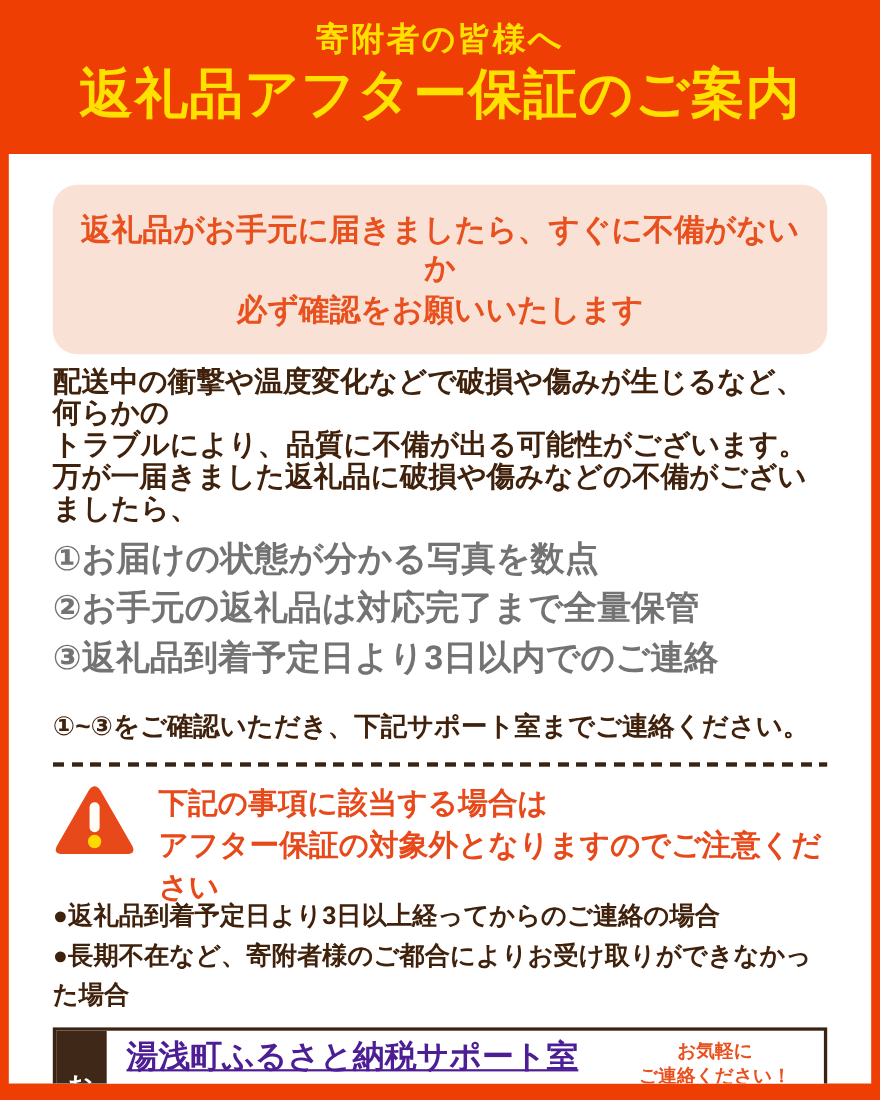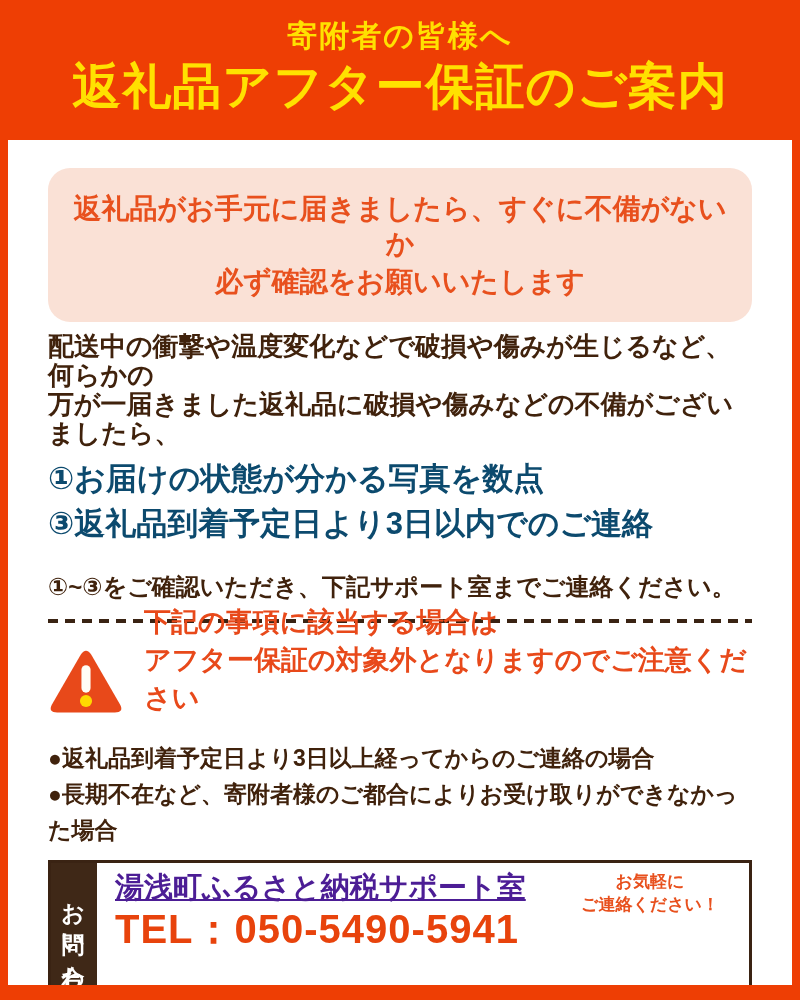--- a/index.html
+++ b/index.html
@@ -30,31 +30,31 @@
     margin-top:28px; background:#fae1d6; border-radius:22px;
     padding:20px 12px; text-align:center;
     color:#e8501d; font-size:28px; line-height:1.25;
   }
   .notice-box .line { display:block; margin:3px 0; }
 
   .body-text {
     margin-top:10px; color:#40220c; font-size:26px; line-height:29px;
   }
 
-  .steps { margin-top:8px; color:#0c4a6e; font-size:31px; line-height:45px; }
+  .steps { margin-top:8px; color:#737373; font-size:31px; line-height:45px; }
   .steps .step { display:block; }
 
   .steps-note { margin-top:23px; color:#40220c; font-size:24px; line-height:36px; }
 
   .divider {
     margin-top:14px; height:4px;
     background:repeating-linear-gradient(90deg,#3a2313 0 10px,transparent 10px 17px);
   }
 
-  .warning-row { margin-top:14px; display:flex; align-items:flex-end; gap:20px; height:80px;font-family:Liberation Serif, serif; }
+  .warning-row { margin-top:14px; display:flex; align-items:flex-start; gap:20px; height:80px;font-family:Liberation Serif, serif; }
   .warning-icon { flex:0 0 auto; width:76px; height:70px; }
   .warning-text { color:#e8491a; font-size:27px; line-height:38px; }
 
   .exclusions { margin-top:23px; color:#40220c; font-size:23px; line-height:36px; }
   .exclusions .item { display:block; }
 
   
   .contact {
     margin-top:12px; height:178px; border:3px solid #3a2313;
     display:flex; background:#fff; overflow:hidden;
@@ -86,25 +86,27 @@
 
   <div class="content">
 
     <div class="notice-box">
       <span class="line">返礼品がお手元に届きましたら、すぐに不備がないか</span>
       <span class="line">必ず確認をお願いいたします</span>
     </div>
 
     <div class="body-text">
       <div>配送中の衝撃や温度変化などで破損や傷みが生じるなど、何らかの</div>
+      <div>トラブルにより、品質に不備が出る可能性がございます。</div>
       <div>万が一届きました返礼品に破損や傷みなどの不備がございましたら、</div>
     </div>
 
     <div class="steps">
       <span class="step">①お届けの状態が分かる写真を数点</span>
+      <span class="step">②お手元の返礼品は対応完了まで全量保管</span>
       <span class="step">③返礼品到着予定日より3日以内でのご連絡</span>
     </div>
 
     <div class="steps-note">①~③をご確認いただき、下記サポート室までご連絡ください。</div>
 
     <div class="divider"></div>
 
     <div class="warning-row">
       <svg class="warning-icon" viewBox="0 0 100 92" xmlns="http://www.w3.org/2000/svg">
         <path d="M43,10 Q50,0 57,10 L95,76 Q100,86 88,86 L12,86 Q0,86 5,76 Z" fill="#e8491a"></path>

